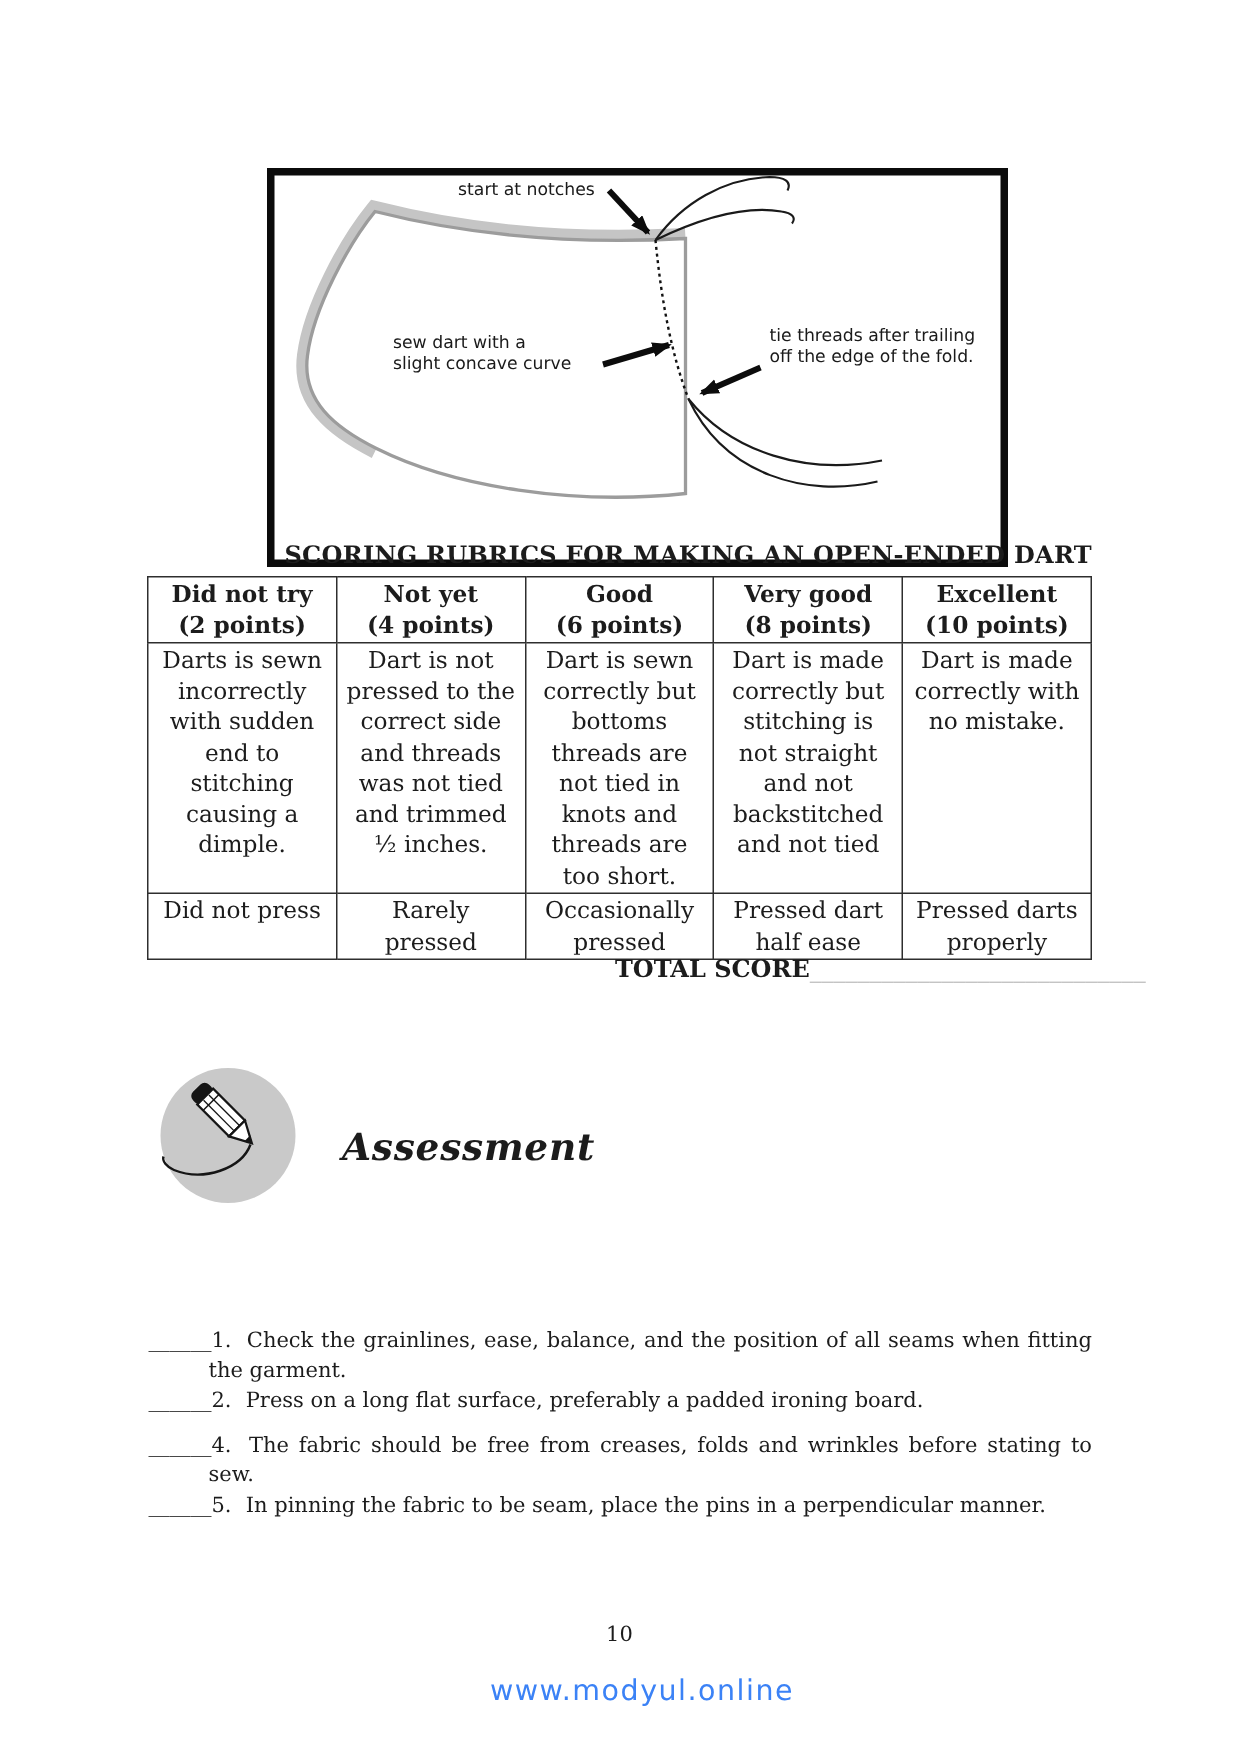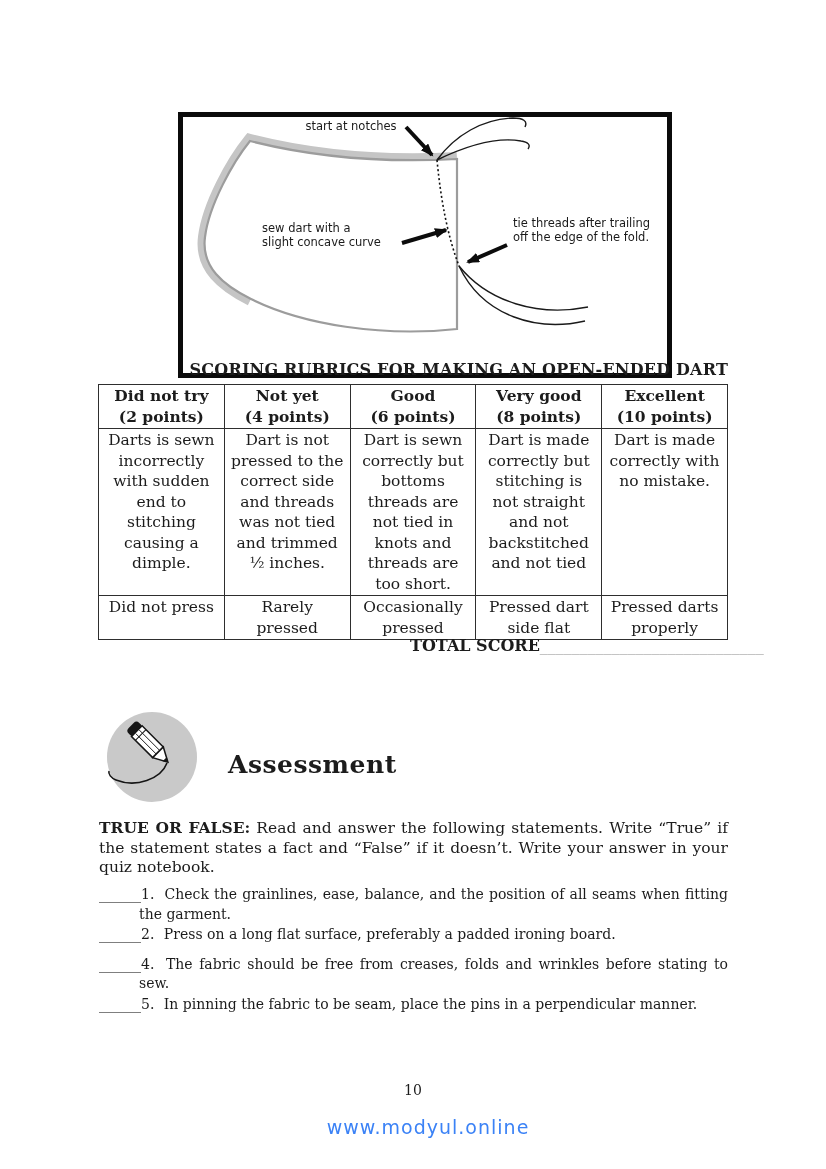--- a/index.html
+++ b/index.html
@@ -20,21 +20,21 @@
   table.rubric th,table.rubric td{border:1.5px solid #2e2e2e;text-align:center;
                vertical-align:top;padding:1px 5px;line-height:20.5px;font-weight:normal;}
   table.rubric th{font-weight:bold;}
   .total-score{position:absolute;left:410px;top:636px;font-size:16px;white-space:nowrap;}
   .total-score .lbl{font-weight:bold;}
   .total-score .line{color:#a9a9a9;letter-spacing:0;}
 
   
   .assessment-icon{position:absolute;left:106px;top:711px;width:93px;height:93px;}
   .assessment-heading{position:absolute;left:228px;top:750px;font-size:25px;
-                      font-weight:bold;letter-spacing:.5px;}
+                      font-weight:bold;font-style:italic;letter-spacing:.5px;}
 
   
   .quiz-intro{position:absolute;left:99px;top:818px;width:629px;font-size:15.5px;
               line-height:19.5px;text-align:justify;}
   .quiz-intro .b{font-weight:bold;}
   .quiz-list{position:absolute;left:99px;top:885px;width:629px;font-size:14px;
              line-height:19.5px;}
   .quiz-item{text-align:justify;padding-left:40px;text-indent:-40px;}
   .quiz-item .num{margin-right:5px;}
   .gap-s{margin-bottom:1px;}
@@ -118,21 +118,21 @@
         <td>Darts is sewn incorrectly with sudden end to stitching causing a dimple.</td>
         <td>Dart is not pressed to the correct side and threads was not tied and trimmed ½ inches.</td>
         <td>Dart is sewn correctly but bottoms threads are not tied in knots and threads are too short.</td>
         <td>Dart is made correctly but stitching is not straight and not backstitched and not tied</td>
         <td>Dart is made correctly with no mistake.</td>
       </tr>
       <tr>
         <td>Did not press</td>
         <td>Rarely pressed</td>
         <td>Occasionally pressed</td>
-        <td>Pressed dart side flat</td>
+        <td>Pressed dart half ease</td>
         <td>Pressed darts properly</td>
       </tr>
     </tbody>
   </table>
 
   <div class="total-score">
     <span class="lbl">TOTAL SCORE</span><span class="line">____________________________</span>
   </div>
 
   <div class="assessment-icon">
@@ -145,23 +145,20 @@
         <line x1="44" y1="15" x2="44" y2="44" stroke="#151515" stroke-width="0.9"></line>
         <line x1="49" y1="15" x2="49" y2="44" stroke="#151515" stroke-width="0.9"></line>
         <polygon points="39,44 54,44 46.5,58" fill="#ffffff" stroke="#151515" stroke-width="1.5"></polygon>
         <polygon points="43.5,53.5 49.5,53.5 46.5,58" fill="#151515"></polygon>
       </g>
       <path d="M 61 52 C 55 68, 30 77, 10 69 C 5 67, 2 63, 3 60" fill="none" stroke="#151515" stroke-width="1.6"></path>
     </svg>
   </div>
   <div class="assessment-heading">Assessment</div>
 
-  <div class="quiz-intro">
-    <span class="b">TRUE OR FALSE:</span><span> Read and answer the following statements. Write “True” if the statement states a fact and “False” if it doesn’t. Write your answer in your quiz notebook.</span>
-  </div>
 
   <div class="quiz-list">
     <div class="quiz-item gap-s">
       <span class="blank">______</span><span class="num">1.</span>
       <span>Check the grainlines, ease, balance, and the position of all seams when fitting the garment.</span>
     </div>
     <div class="quiz-item gap-m">
       <span class="blank">______</span><span class="num">2.</span>
       <span>Press on a long flat surface, preferably a padded ironing board.</span>
     </div>

